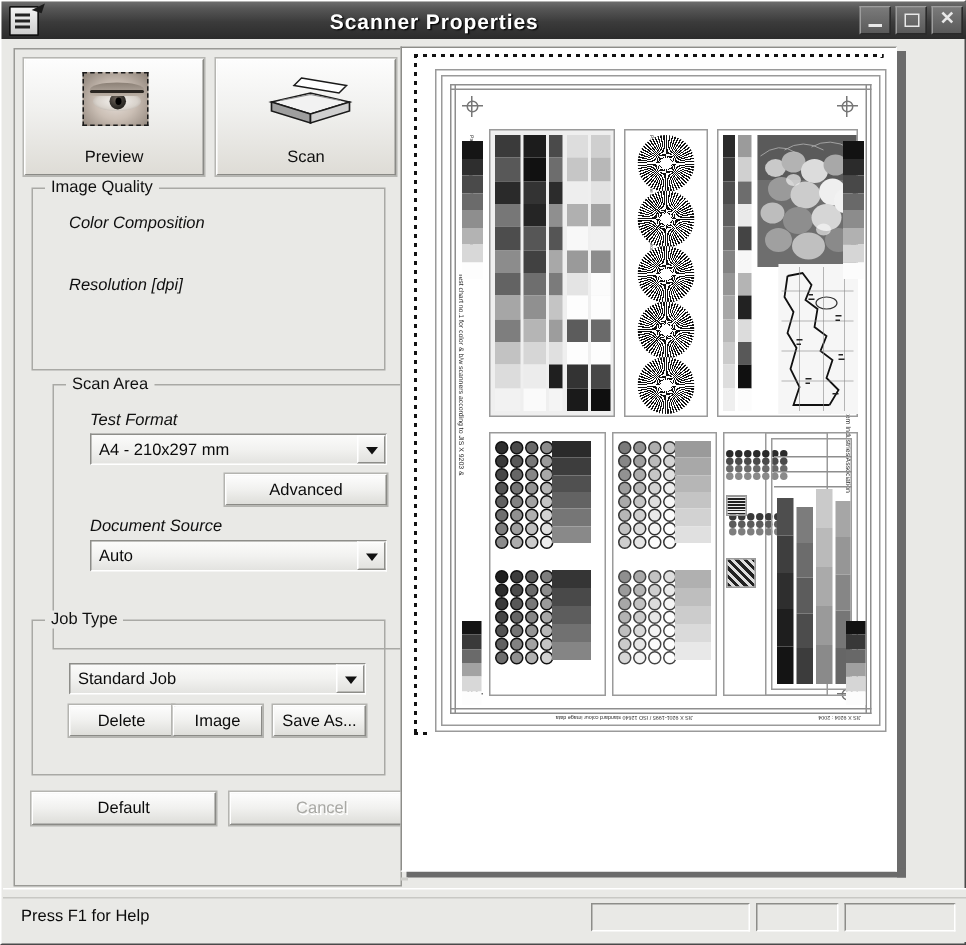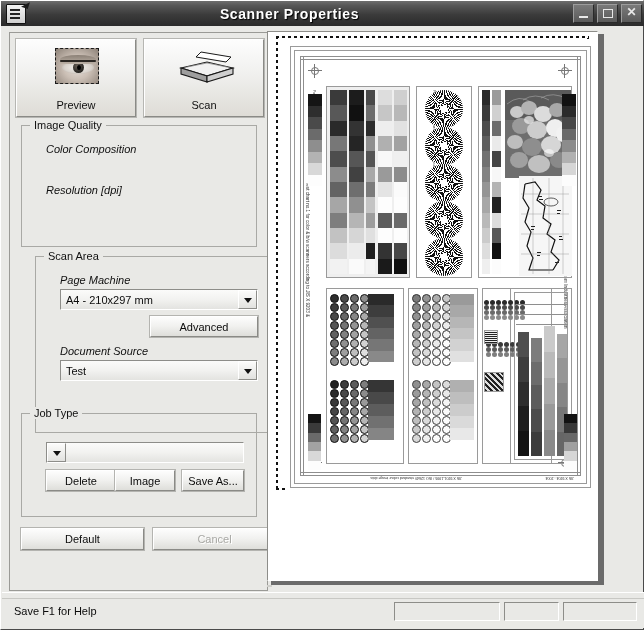--- a/index.html
+++ b/index.html
@@ -276,39 +276,40 @@
       <div class="gtitle">Image Quality</div>
 
       <div class="fieldlabel" style="left:24px; top:17px;">Color Composition</div>
 
       <div class="fieldlabel" style="left:24px; top:58px;">Resolution [dpi]</div>
     </div>
 
     <div class="group" style="left:11px; top:223px; width:236px; height:177px;margin-left:14px;">
       <div class="gtitle">Scan Area</div>
 
-      <div class="fieldlabel" style="left:24px; top:17px;">Page Machine</div>
+      <div class="fieldlabel" style="left:24px; top:17px;">Test Format</div>
       <div class="combo" style="left:24px; top:32px; width:198px;">
         <div class="cval">A4 - 210x297 mm</div>
         <div class="carrow"></div>
       </div>
 
       <div class="btn" style="left:114px; top:59px; width:108px;">Advanced</div>
 
       <div class="fieldlabel" style="left:24px; top:88px;">Document Source</div>
       <div class="combo" style="left:24px; top:103px; width:198px;">
-        <div class="cval">Test</div>
+        <div class="cval">Auto</div>
         <div class="carrow"></div>
       </div>
     </div>
 
     <div class="group" style="left:11px; top:380px; width:236px; height:104px;">
       <div class="gtitle">Job Type</div>
 
       <div class="combo" style="left:24px; top:28px; width:198px;">
+        <div class="cval">Standard Job</div>
         <div class="carrow"></div>
       </div>
 
       <div class="btn" style="left:24px; top:56px; width:70px;">Delete</div>
       <div class="btn" style="left:93px; top:56px; width:60px;">Image</div>
       <div class="btn" style="left:160px; top:56px; width:62px;">Save As...</div>
     </div>
 
     <div class="btn disabled" style="left:143px; top:495px; width:123px; height:22px;">Cancel</div>
     <div class="btn" style="left:11px; top:495px; width:123px; height:22px;">Default</div>
@@ -891,19 +892,19 @@
         </div>
 
         <div class="htext" style="left:176px;top:438px;">JIS X 9201-1995 / ISO 12640 standard colour image data</div>
         <div class="htext" style="left:288px;top:438px;">JIS X 9204 : 2004</div>
       </div>
     </div>
   </div>
 
   <div id="statusbar">
     <div id="status-sep"></div>
-    <div id="status-text">Save F1 for Help</div>
+    <div id="status-text">Press F1 for Help</div>
     <div class="status-panel" style="left:392px;width:106px;"></div>
     <div class="status-panel" style="left:502px;width:55px;"></div>
     <div class="status-panel" style="left:561px;width:74px;"></div>
   </div>
 
 </div>
 
 </body></html>

